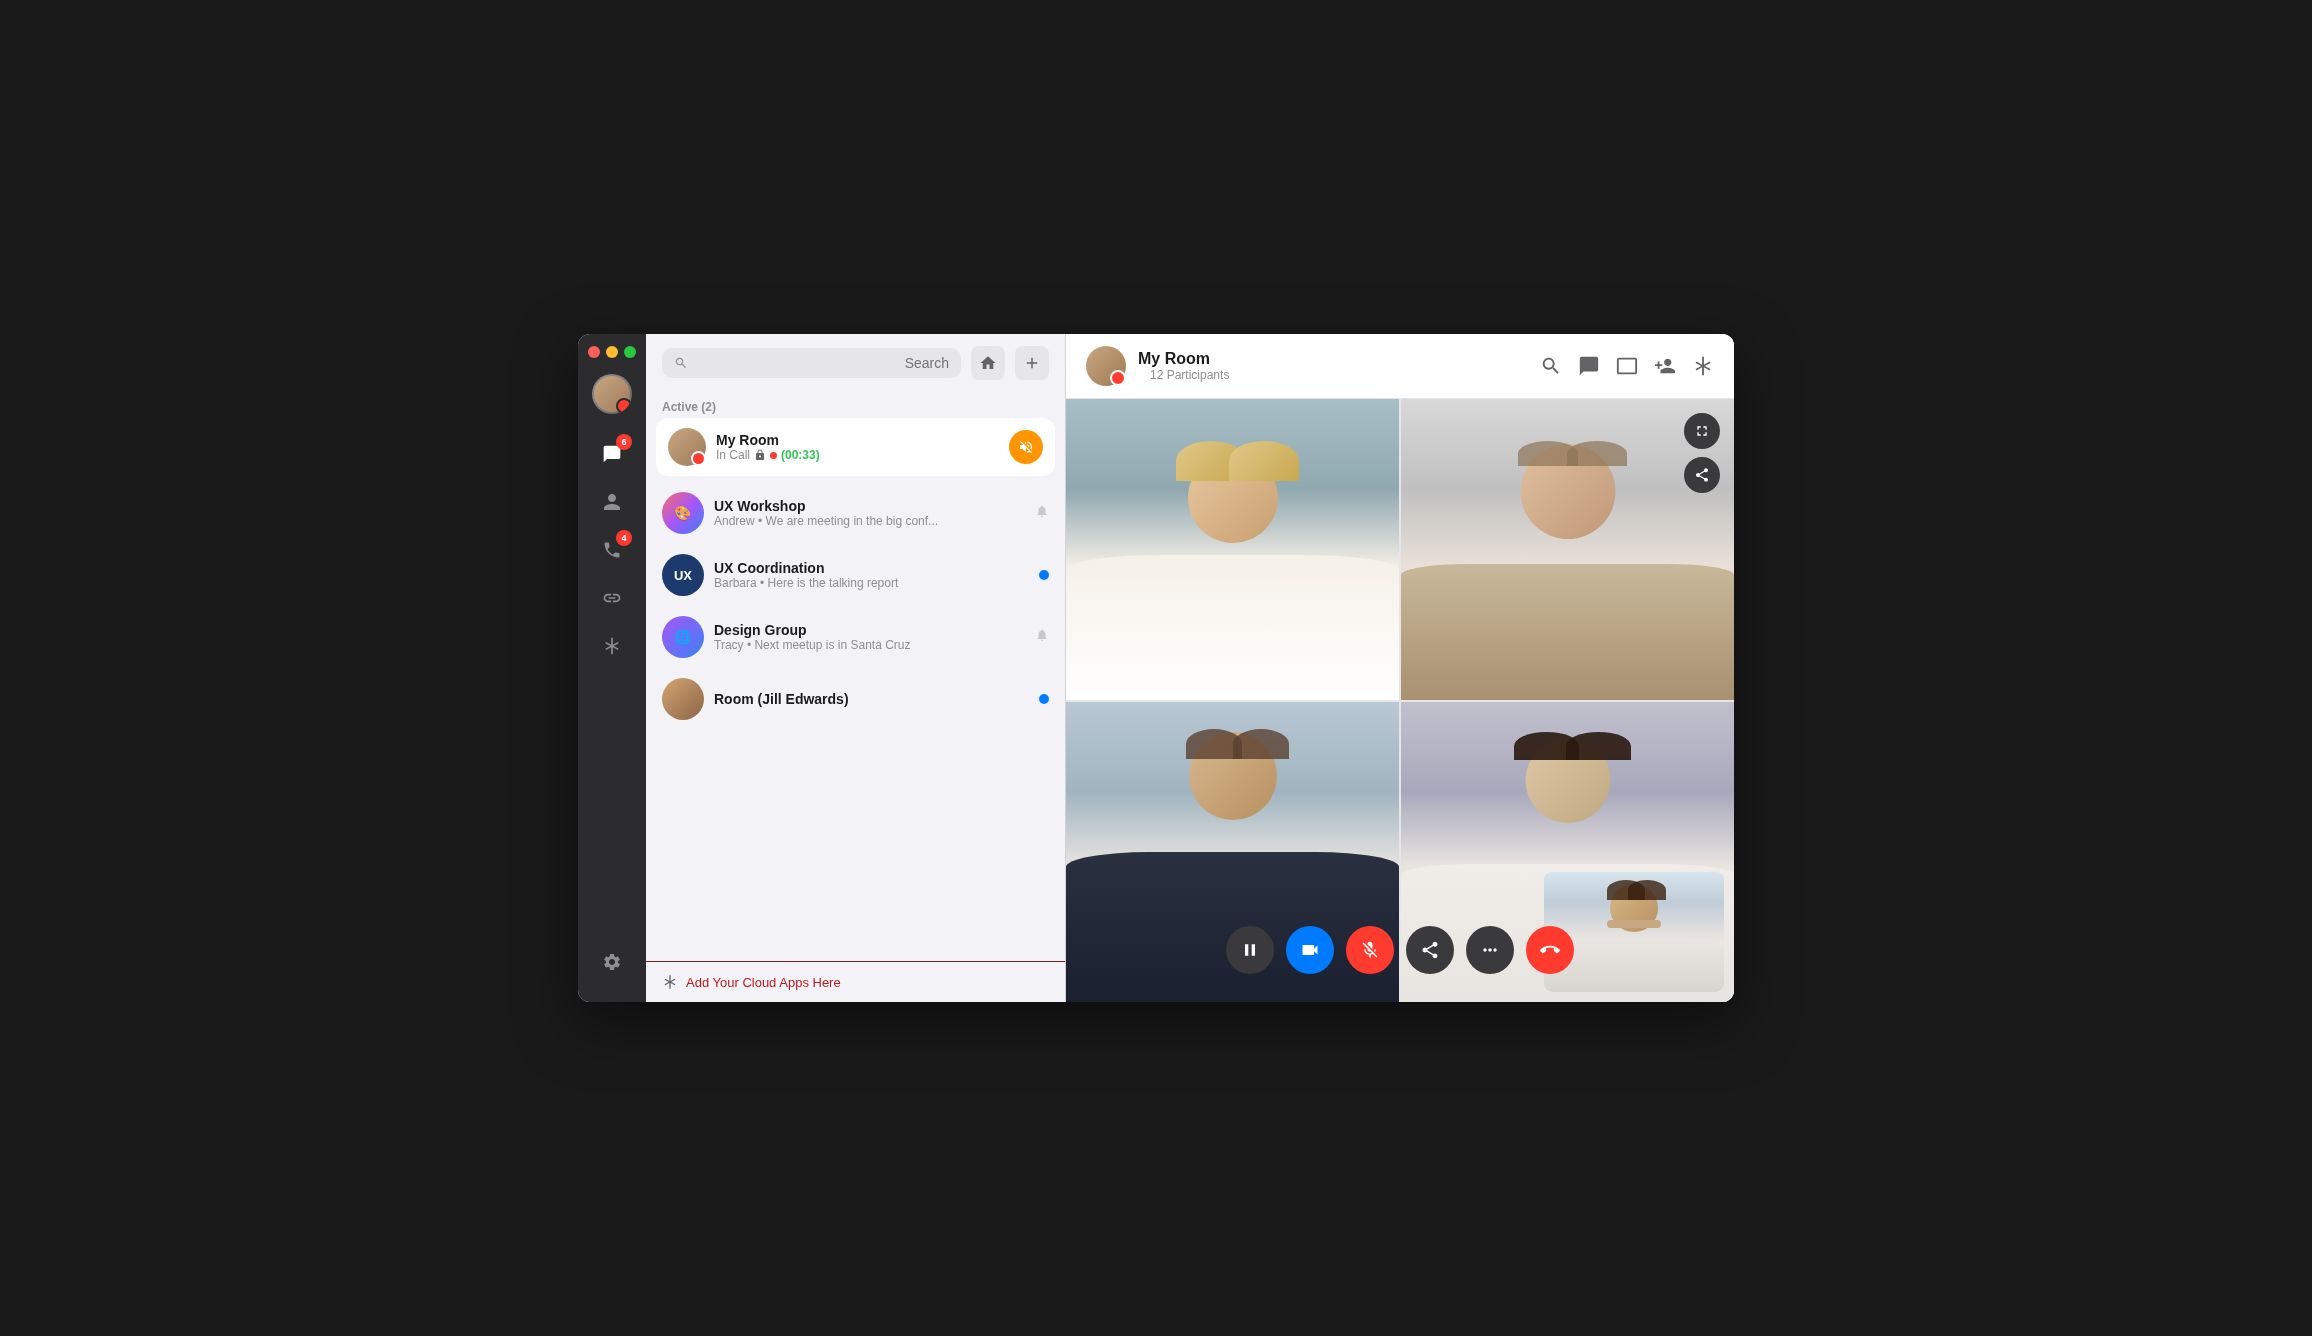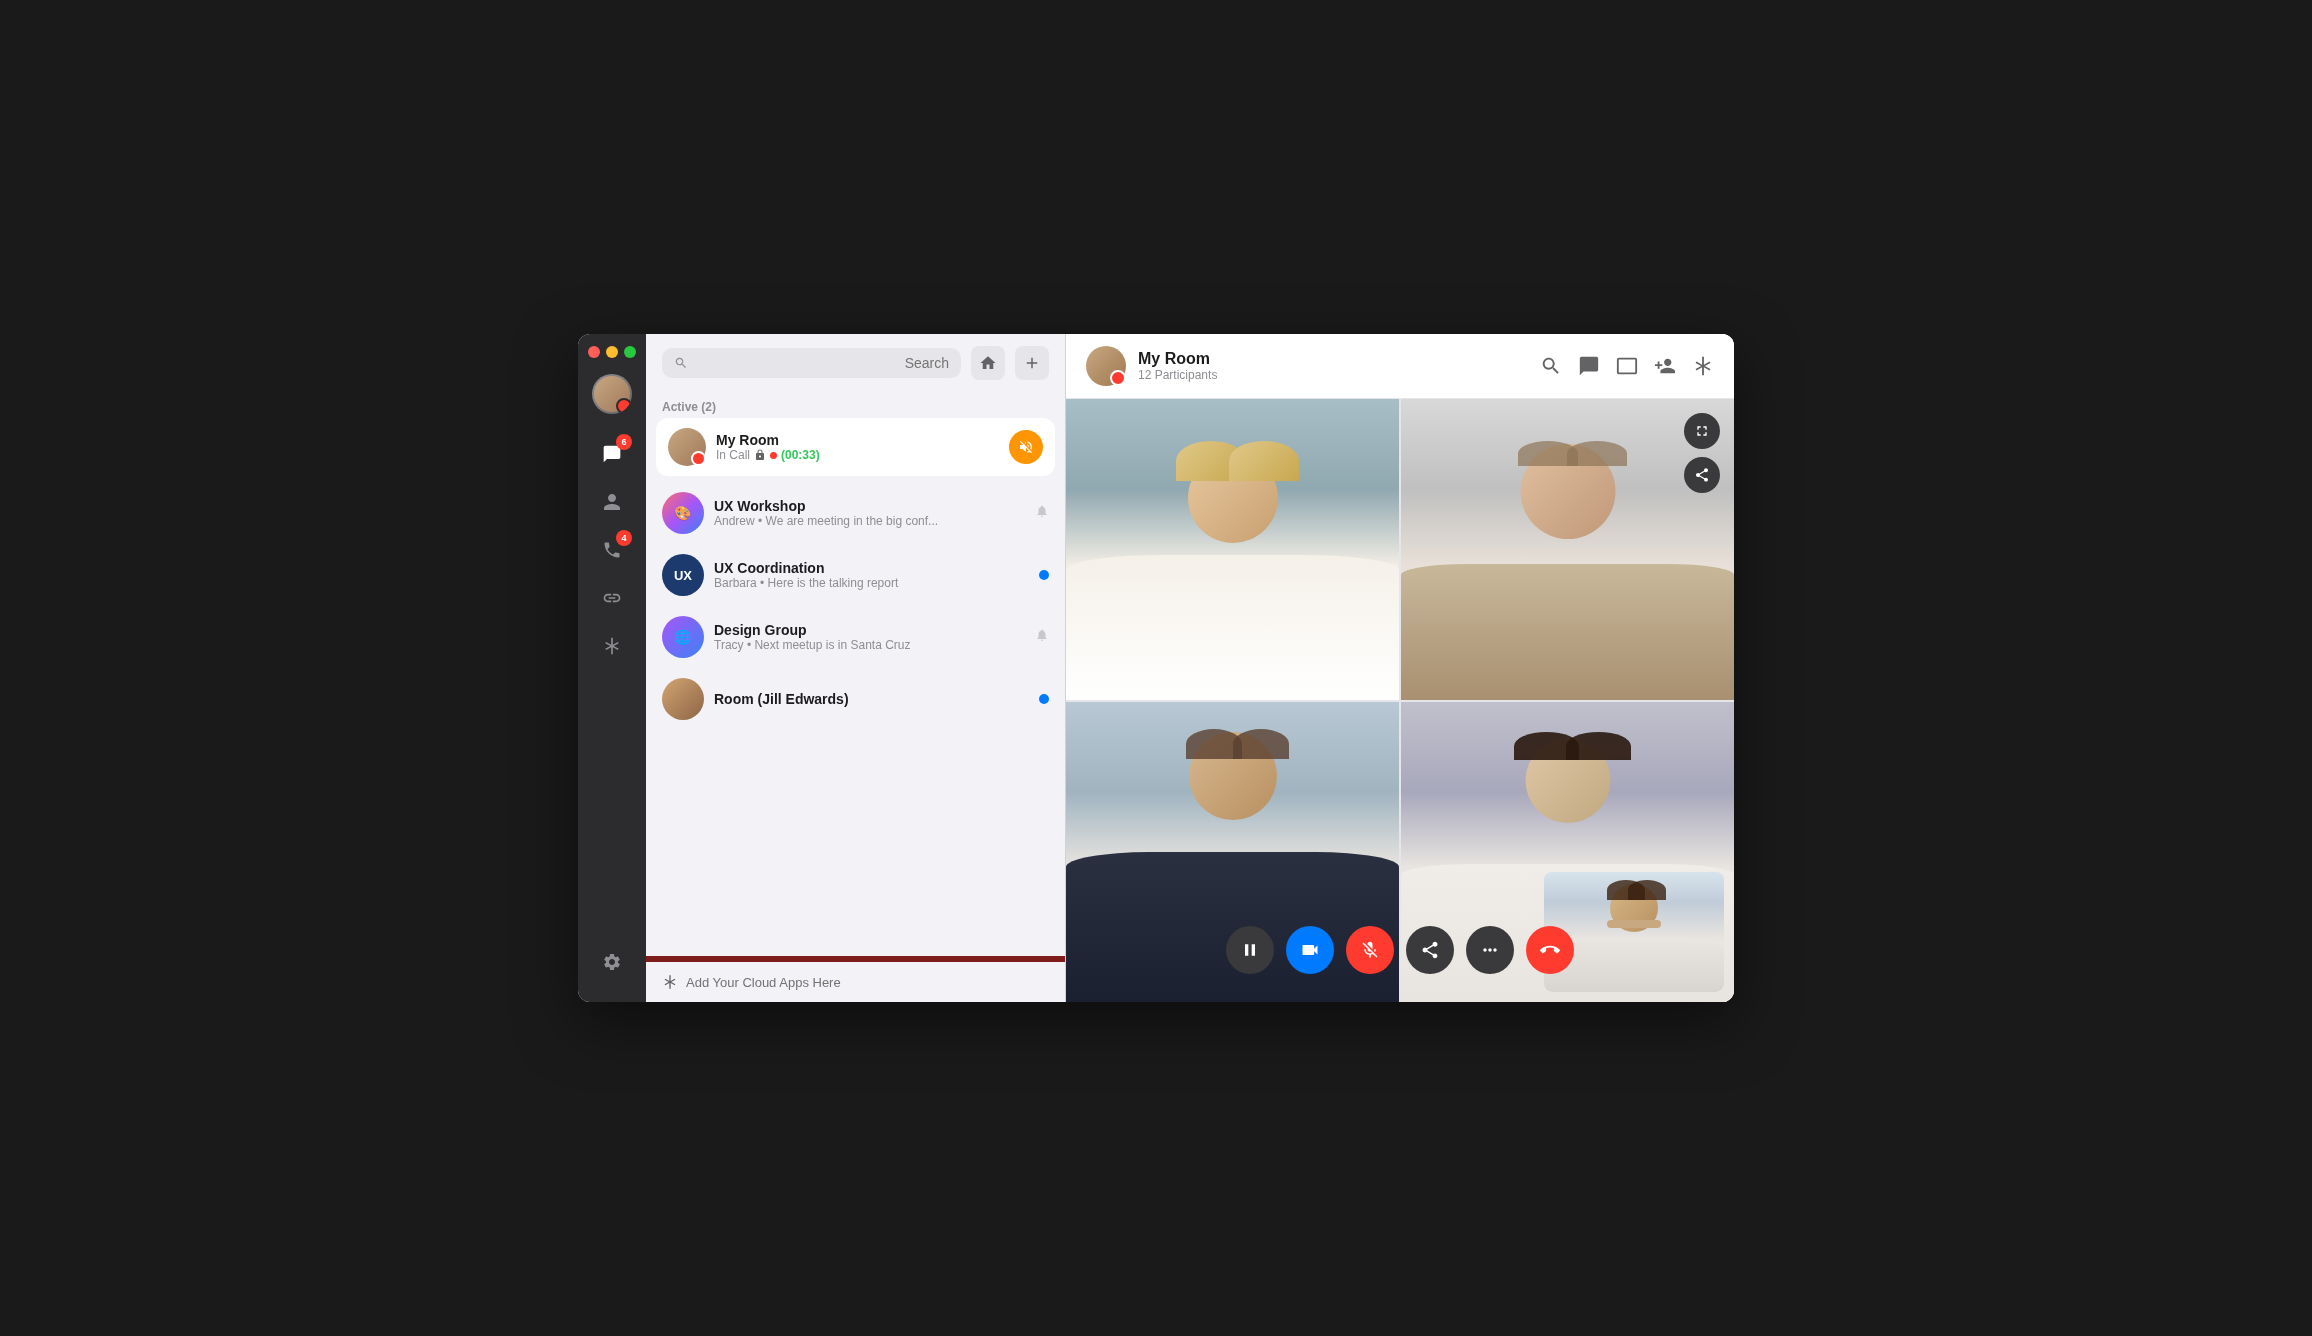--- a/index.html
+++ b/index.html
@@ -186,23 +186,23 @@
       background: #ff3b30; border: 2px solid #f2f2f7;
     }
     .msg-info { flex: 1; min-width: 0; }
     .msg-name { font-size: 14px; font-weight: 600; color: #1c1c1e; }
     .msg-preview { font-size: 12px; color: #8e8e93; white-space: nowrap; overflow: hidden; text-overflow: ellipsis; }
     .msg-meta { display: flex; flex-direction: column; align-items: flex-end; gap: 4px; }
     .unread-dot { width: 10px; height: 10px; border-radius: 50%; background: #007aff; }
     .notify-off svg { width: 14px; height: 14px; fill: #c7c7cc; }
     .panel-footer {
       padding: 12px 16px;
-      border-top: 6px solid #7f1d1d;
+      border-top: 1px solid #7f1d1d;
       display: flex; align-items: center; gap: 8px;
-      font-size: 13px; color: #737373; cursor: pointer;
+      font-size: 13px; color: #b91c1c; cursor: pointer;
     }
     .panel-footer svg { width: 16px; height: 16px; fill: #636366; }
     
     .main {
       flex: 1;
       display: flex;
       flex-direction: column;
       background: #f9f9f9;
     }
     .main-header {
@@ -220,21 +220,21 @@
     }
     .main-avatar::after {
       content: '';
       position: absolute; bottom: 0; right: 0;
       width: 12px; height: 12px;
       background: #ff3b30; border-radius: 50%;
       border: 2px solid #fff;
     }
     .main-title { flex: 1; }
     .main-title h2 { font-size: 16px; font-weight: 700; color: #1c1c1e; }
-    .main-title p { font-size: 12px; color: #8e8e93; }
+    .main-title p { font-size: 12px; color: #8e8e93; margin-left: 12px; }
     .main-header-actions { display: flex; gap: 16px; align-items: center; }
     .main-header-actions svg { width: 22px; height: 22px; fill: #636366; cursor: pointer; }
     
     .video-area {
       flex: 1;
       position: relative;
       display: grid;
       grid-template-columns: 1fr 1fr;
       grid-template-rows: 1fr 1fr;
       gap: 2px;

